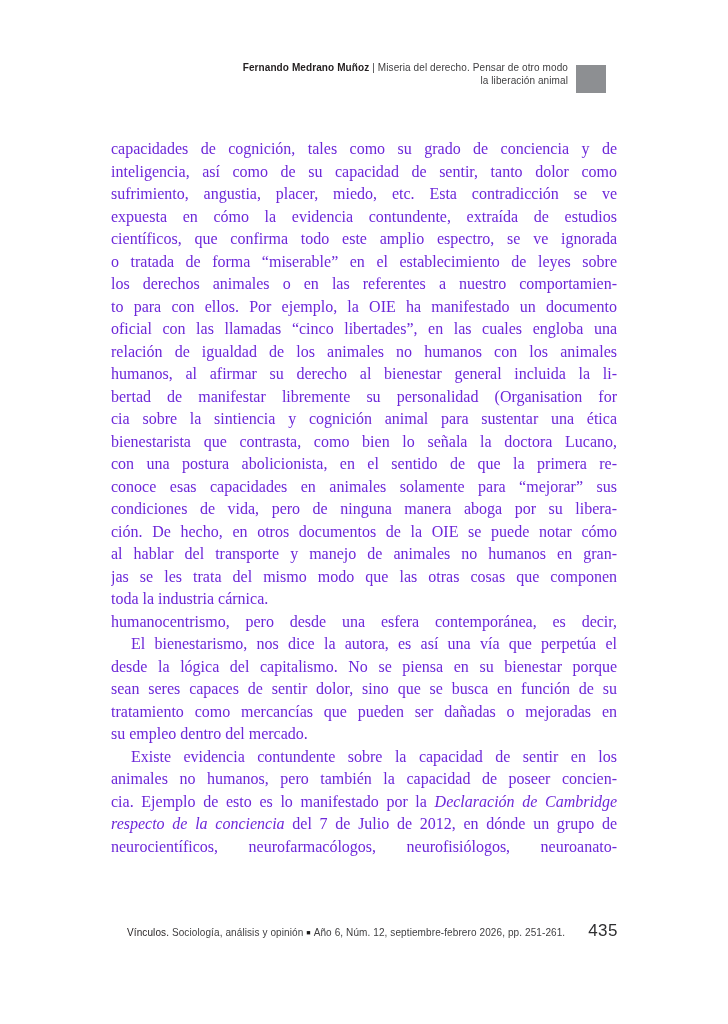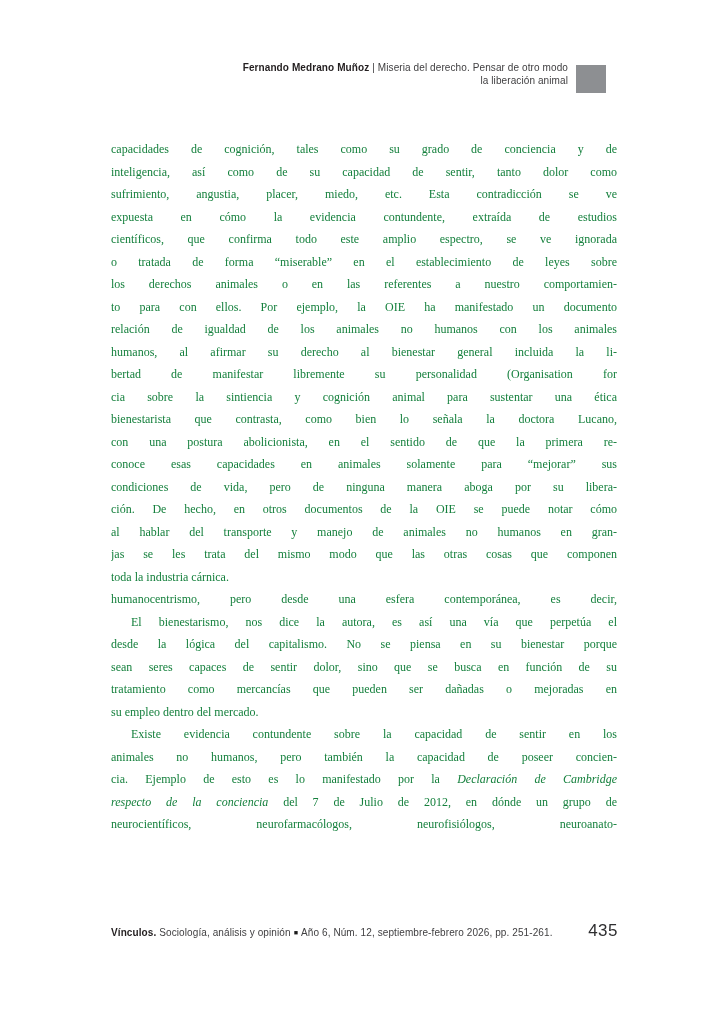--- a/index.html
+++ b/index.html
@@ -43,22 +43,22 @@
     background: #8d8f92;
   }
 
   
   .article {
     position: absolute;
     top: 138px;
     left: 111px;
     width: 506px;
     font-family: "Liberation Serif", serif;
-    font-size: 12px;
-    color: #15803d;
+    font-size: 16px;
+    color: #6d28d9;
   }
   .para { margin: 0; }
   .line {
     height: 22.5px;
     line-height: 22.5px;
     text-align: justify;
     text-align-last: justify;
     text-justify: inter-word;
     overflow: hidden;
     white-space: normal;
@@ -76,21 +76,21 @@
     display: flex;
     justify-content: space-between;
     align-items: baseline;
     font-family: "Liberation Sans", sans-serif;
     color: #414042;
   }
   .footer .journal-line {
     font-size: 10px;
     letter-spacing: 0.1px;
   }
-  .footer .j-name { font-weight: bold; color: #231f20; }
+  .footer .j-name { font-weight: normal; color: #231f20; margin-left: 16px; }
   .footer .j-bullet {
     font-size: 7px;
     color: #1a1a1a;
     padding: 0 3px;
     vertical-align: 1px;
   }
   .footer .page-number {
     font-size: 17px;
     color: #2e2e30;
     letter-spacing: 0.5px;
@@ -112,20 +112,21 @@
   <div class="article">
       <div class="para">
         <div class="line">capacidades de cognición, tales como su grado de conciencia y de</div>
         <div class="line">inteligencia, así como de su capacidad de sentir, tanto dolor como</div>
         <div class="line">sufrimiento, angustia, placer, miedo, etc. Esta contradicción se ve</div>
         <div class="line">expuesta en cómo la evidencia contundente, extraída de estudios</div>
         <div class="line">científicos, que confirma todo este amplio espectro, se ve ignorada</div>
         <div class="line">o tratada de forma “miserable” en el establecimiento de leyes sobre</div>
         <div class="line">los derechos animales o en las referentes a nuestro comportamien-</div>
         <div class="line">to para con ellos. Por ejemplo, la OIE ha manifestado un documento</div>
+        <div class="line">oficial con las llamadas “cinco libertades”, en las cuales engloba una</div>
         <div class="line">relación de igualdad de los animales no humanos con los animales</div>
         <div class="line">humanos, al afirmar su derecho al bienestar general incluida la li-</div>
         <div class="line">bertad de manifestar libremente su personalidad (Organisation for</div>
         <div class="line">cia sobre la sintiencia y cognición animal para sustentar una ética</div>
         <div class="line">bienestarista que contrasta, como bien lo señala la doctora Lucano,</div>
         <div class="line">con una postura abolicionista, en el sentido de que la primera re-</div>
         <div class="line">conoce esas capacidades en animales solamente para “mejorar” sus</div>
         <div class="line">condiciones de vida, pero de ninguna manera aboga por su libera-</div>
         <div class="line">ción. De hecho, en otros documentos de la OIE se puede notar cómo</div>
         <div class="line">al hablar del transporte y manejo de animales no humanos en gran-</div>

